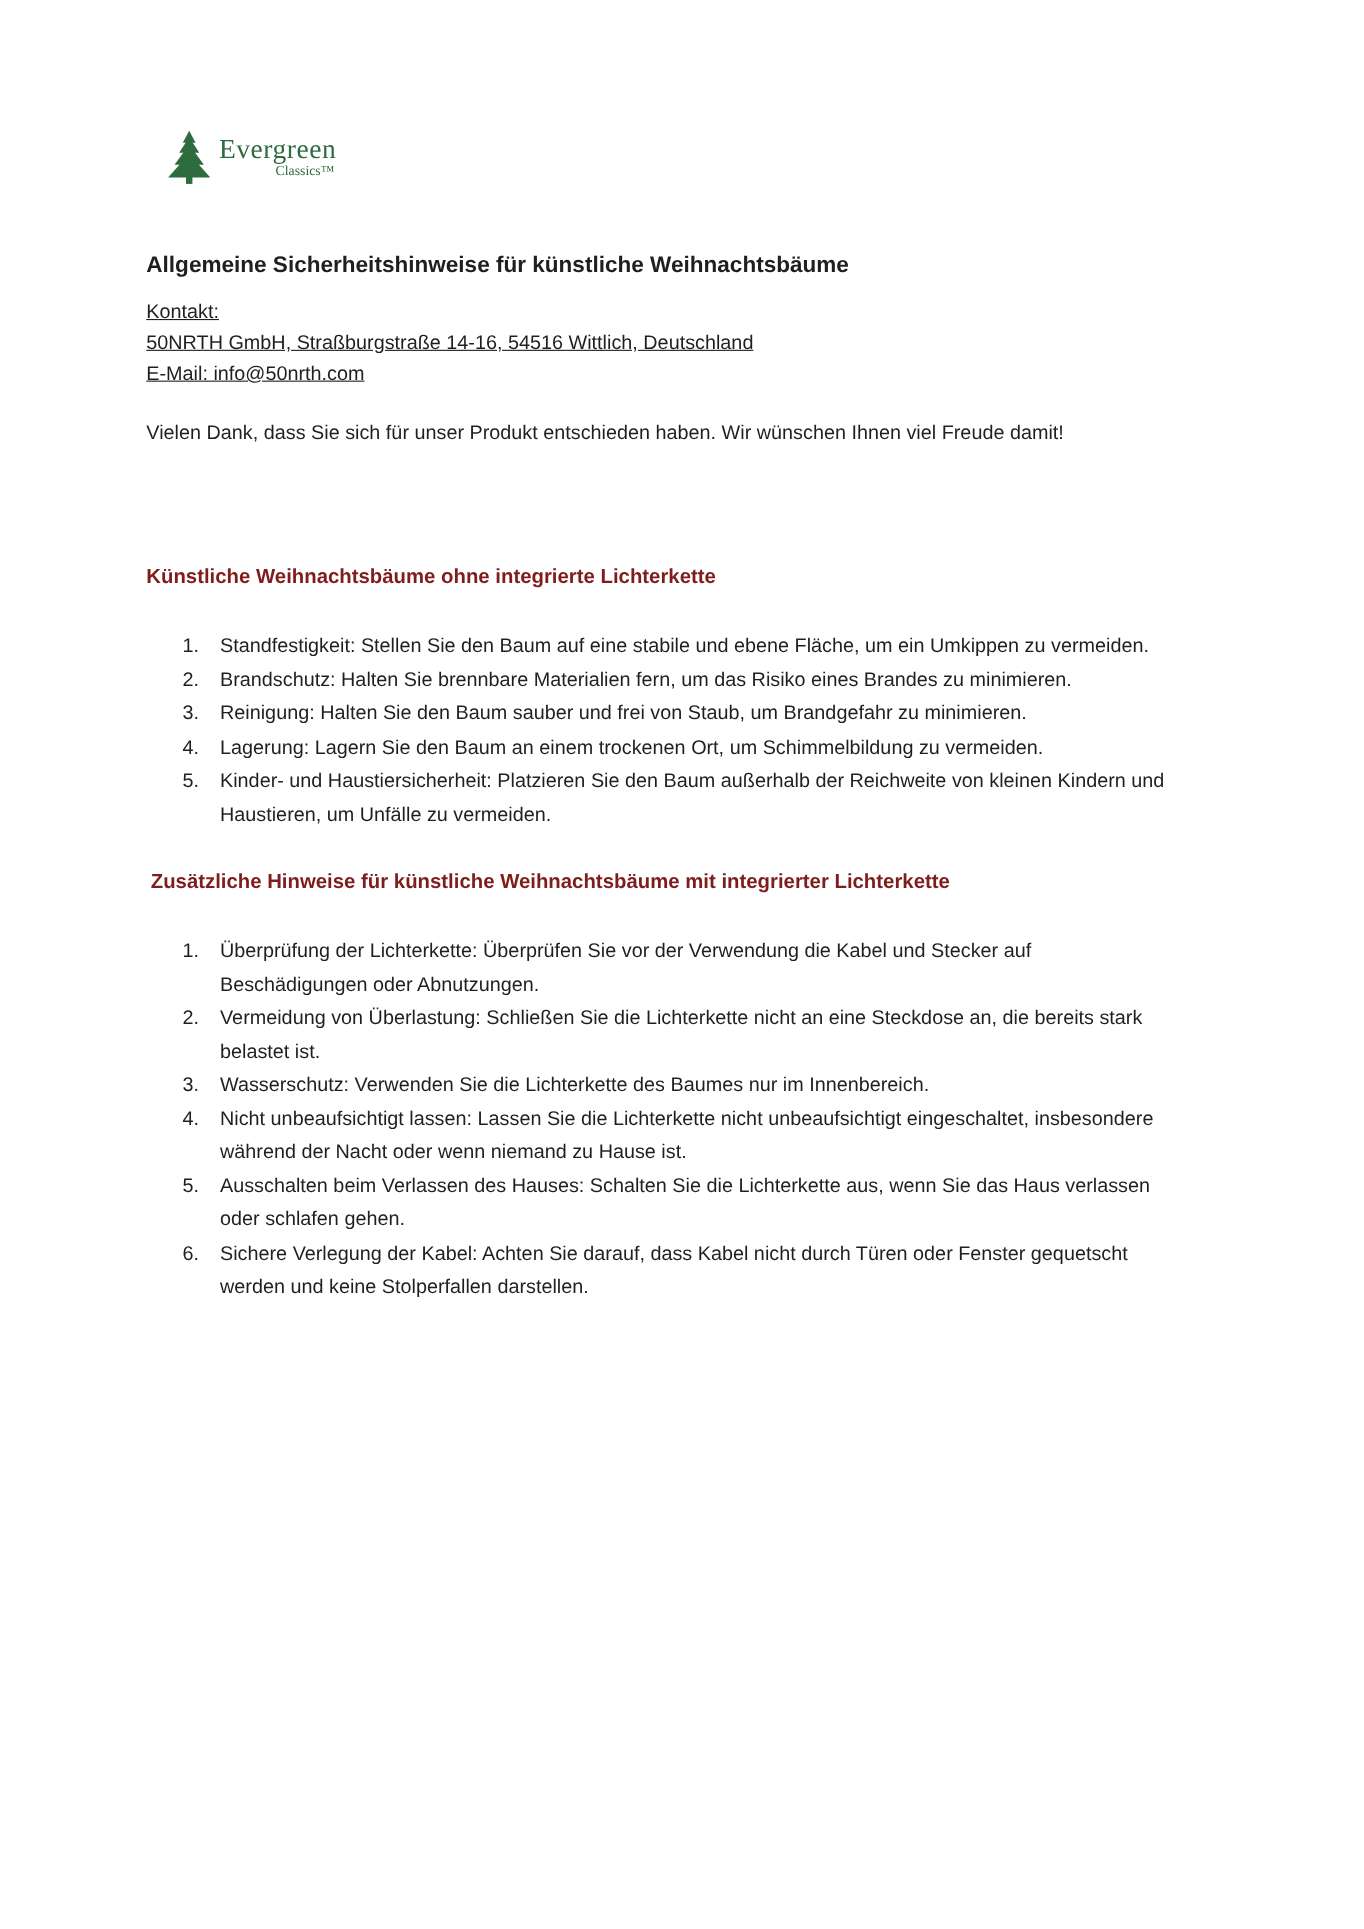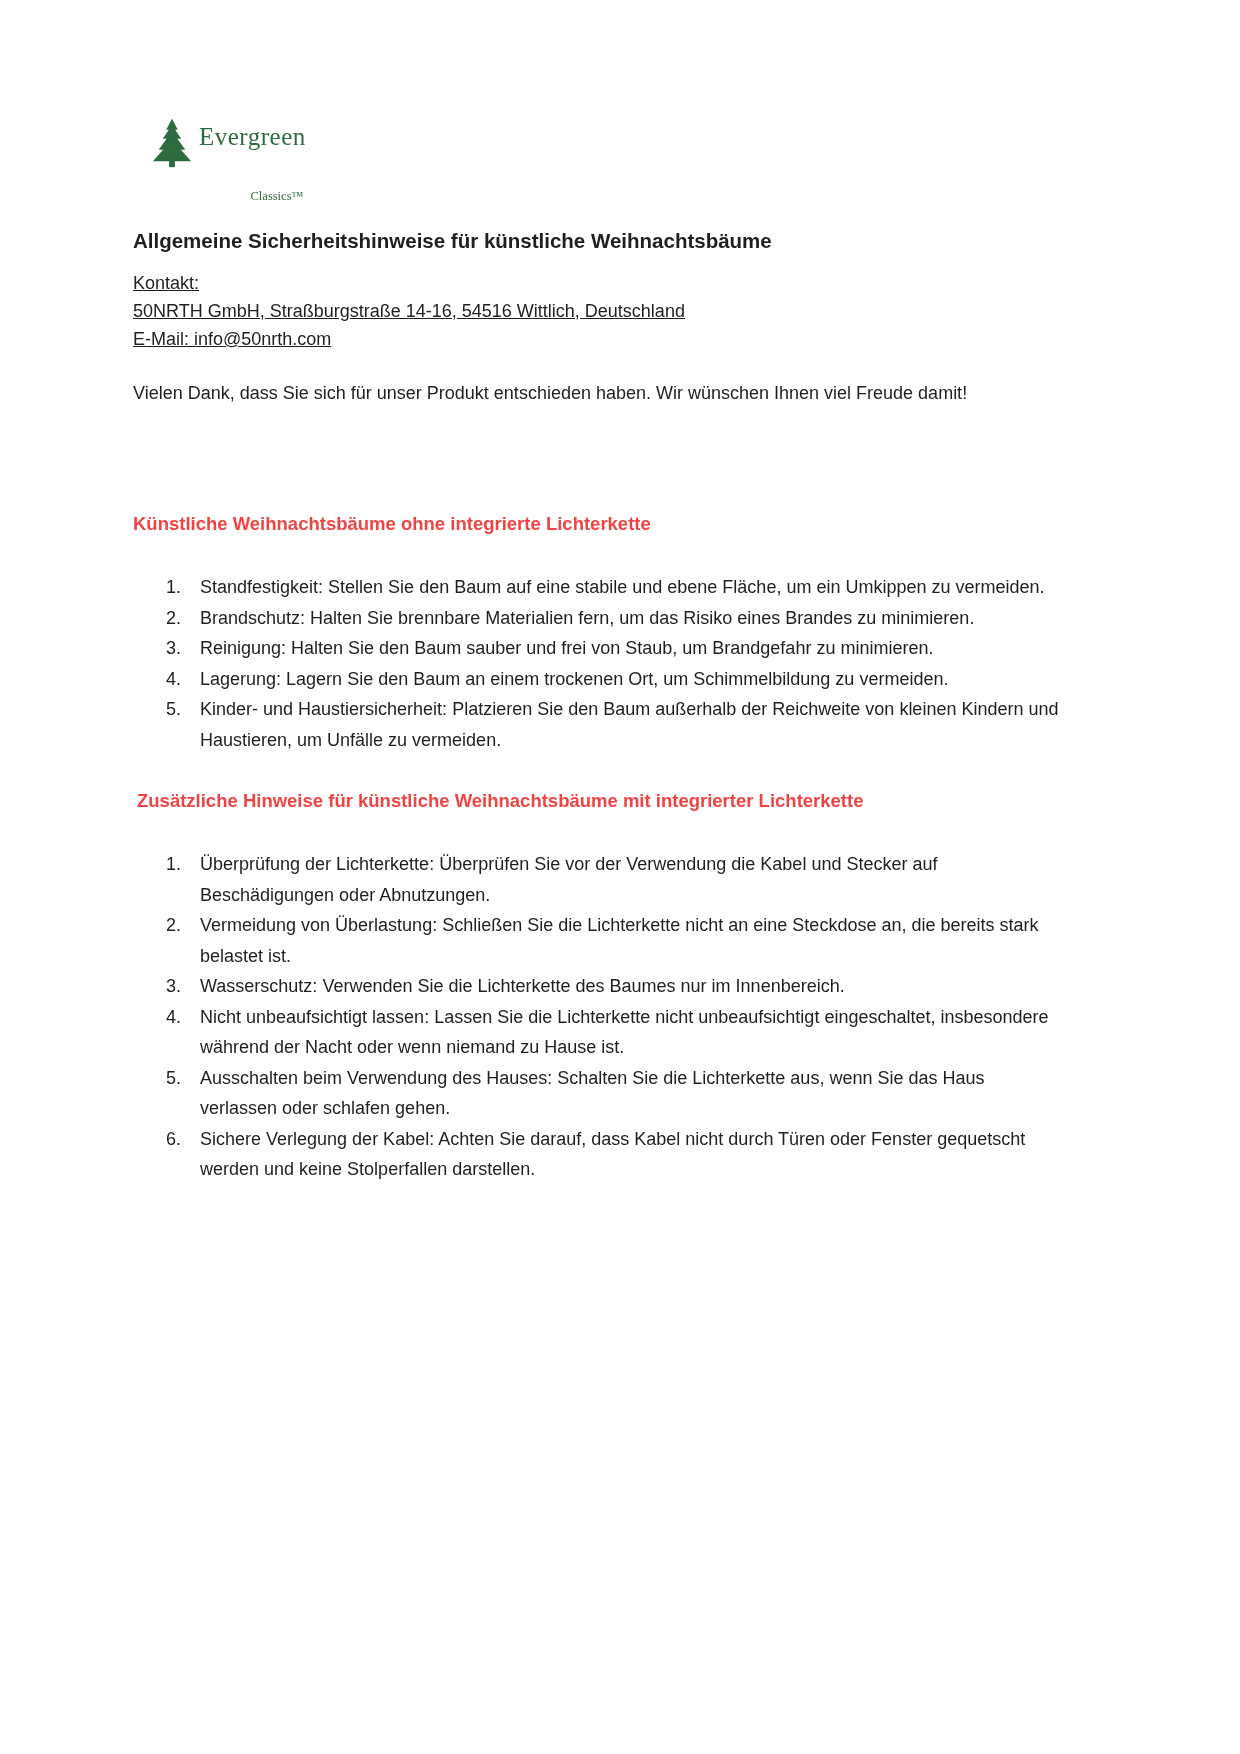--- a/index.html
+++ b/index.html
@@ -15,21 +15,21 @@
     width: 1240px; height: 1754px;
     padding: 118px 120px 0 133px;
     position: relative;
   }
   
   .logo {
     display: flex; align-items: flex-start;
     margin-left: 14px; height: 50px;
   }
   .logo svg { width: 50px; height: 50px; fill: #2e6b3e; display: block; }
-  .logo-text { display: flex; flex-direction: column; margin-left: 2px; margin-top: 6px; gap: 41px; }
+  .logo-text { display: flex; flex-direction: column; margin-left: 2px; margin-top: 6px; }
   .brand {
     font-family: "Liberation Serif", serif;
     font-size: 25px; line-height: 25px; color: #2e6b3e; letter-spacing: 0.5px;
   }
   .sub-brand {
     font-family: "Liberation Serif", serif;
     font-size: 12.5px; line-height: 13px; color: #2e6b3e;
     align-self: flex-end; margin-right: 2px;
   }
   
@@ -41,21 +41,21 @@
   .contact { margin-top: 15px; font-size: 18px; line-height: 28px; text-decoration: underline; }
   .contact p { margin: 0; }
   
   .para { font-size: 18px; line-height: 33px; margin: 0; max-width: 930px; }
   .intro { margin-top: 24px; }
   .warning { margin-top: 15px; }
   .warning b { font-weight: bold; }
   
   .section-heading {
     font-size: 18.5px; font-weight: bold; line-height: 24px;
-    margin: 0; color: #ef4444;
+    margin: 0; color: #7f1d1d;
   }
   .heading-1 { margin-top: 102px; }
   .heading-2 { margin-top: 34px; padding-left: 4px; }
   
   .doc-list { list-style: none; margin: 36px 0 0 0; padding: 0 0 0 33px; }
   .list-item { display: flex; font-size: 18px; line-height: 30.5px; }
   .list-item .num { flex: none; width: 34px; }
   .list-item .li-text { margin: 0; max-width: 860px; }
   .li-text b { font-weight: normal; text-align: right; }
 </style>
@@ -130,21 +130,21 @@
     <li class="list-item">
       <span class="num">3.</span>
       <p class="li-text"><b>Wasserschutz:</b><span> Verwenden Sie die Lichterkette des Baumes nur im Innenbereich.</span></p>
     </li>
     <li class="list-item">
       <span class="num">4.</span>
       <p class="li-text"><b>Nicht unbeaufsichtigt lassen</b><span>: Lassen Sie die Lichterkette nicht unbeaufsichtigt eingeschaltet, insbesondere während der Nacht oder wenn niemand zu Hause ist.</span></p>
     </li>
     <li class="list-item">
       <span class="num">5.</span>
-      <p class="li-text"><b>Ausschalten beim Verwendung des Hauses</b><span>: Schalten Sie die Lichterkette aus, wenn Sie das Haus verlassen oder schlafen gehen.</span></p>
+      <p class="li-text"><b>Ausschalten beim Verlassen des Hauses</b><span>: Schalten Sie die Lichterkette aus, wenn Sie das Haus verlassen oder schlafen gehen.</span></p>
     </li>
     <li class="list-item">
       <span class="num">6.</span>
       <p class="li-text"><b>Sichere Verlegung der Kabel</b><span>: Achten Sie darauf, dass Kabel nicht durch Türen oder Fenster gequetscht werden und keine Stolperfallen darstellen.</span></p>
     </li>
   </ol>
 
 </div>
 
 </body></html>

